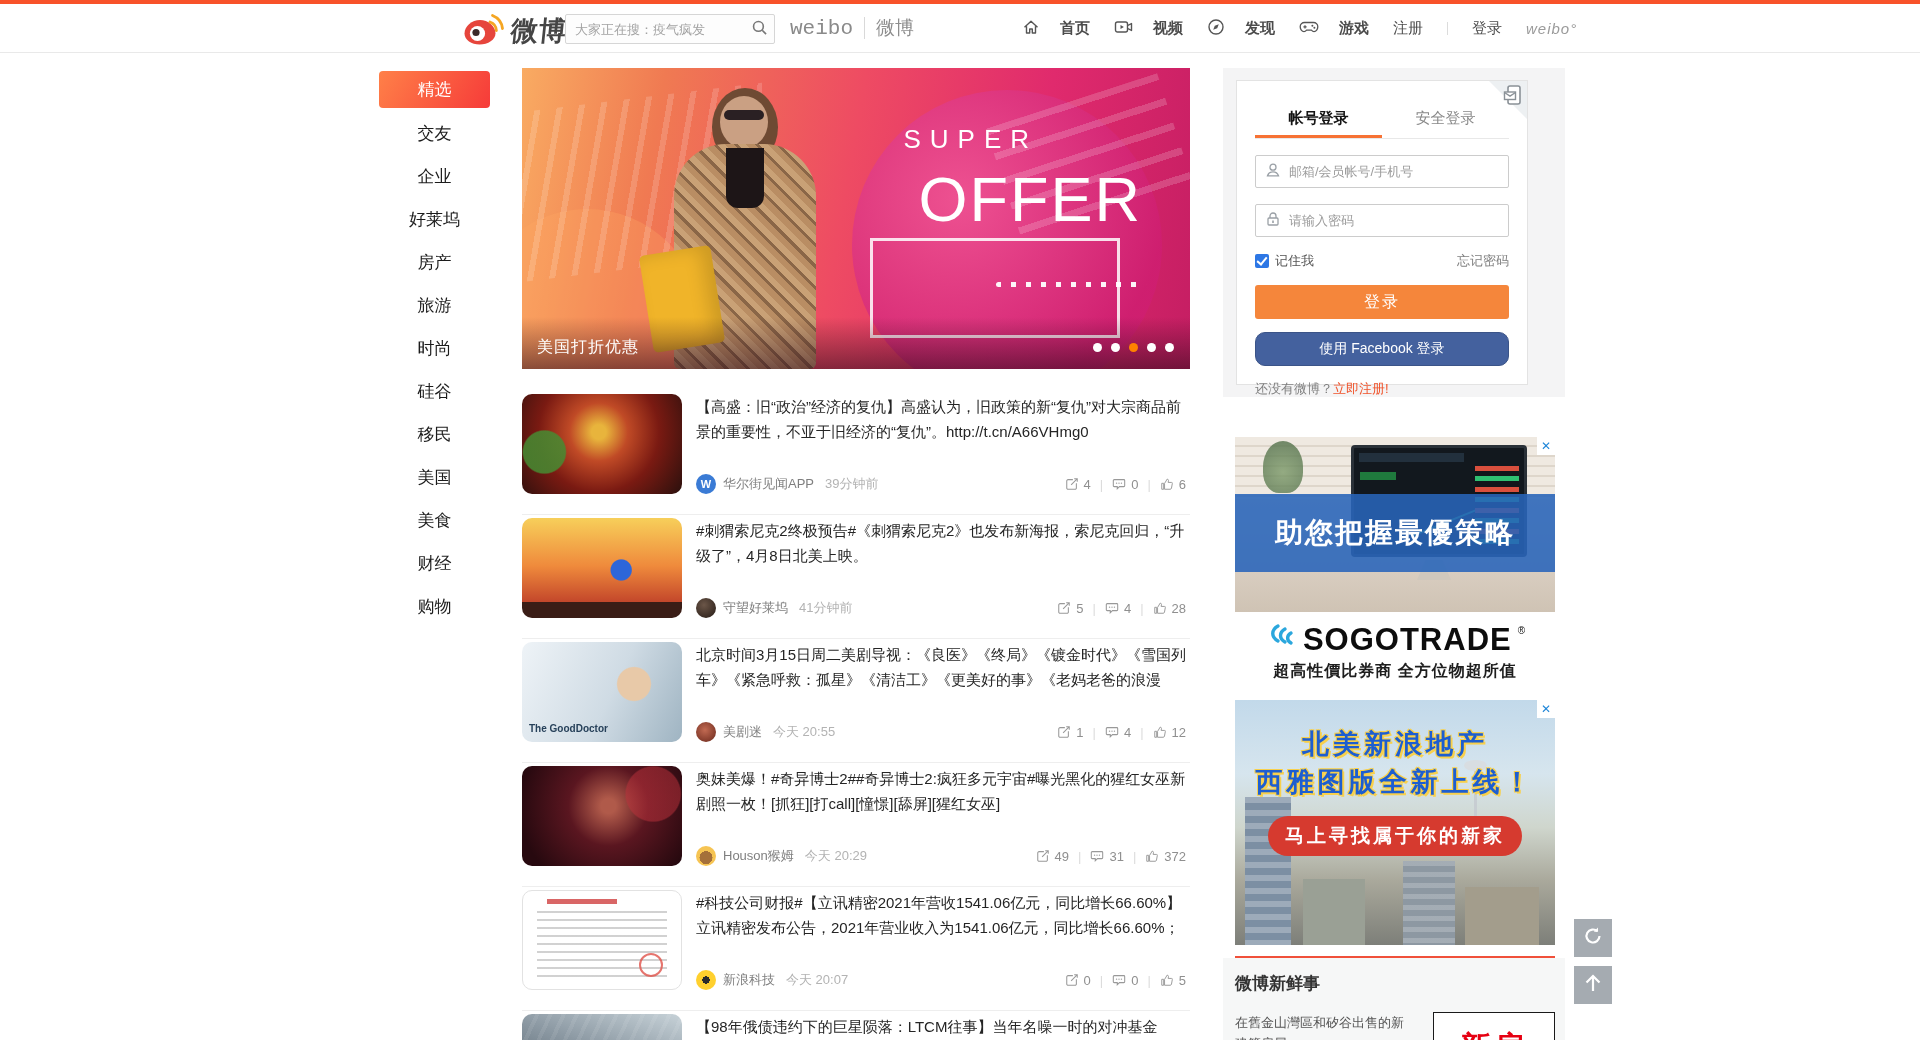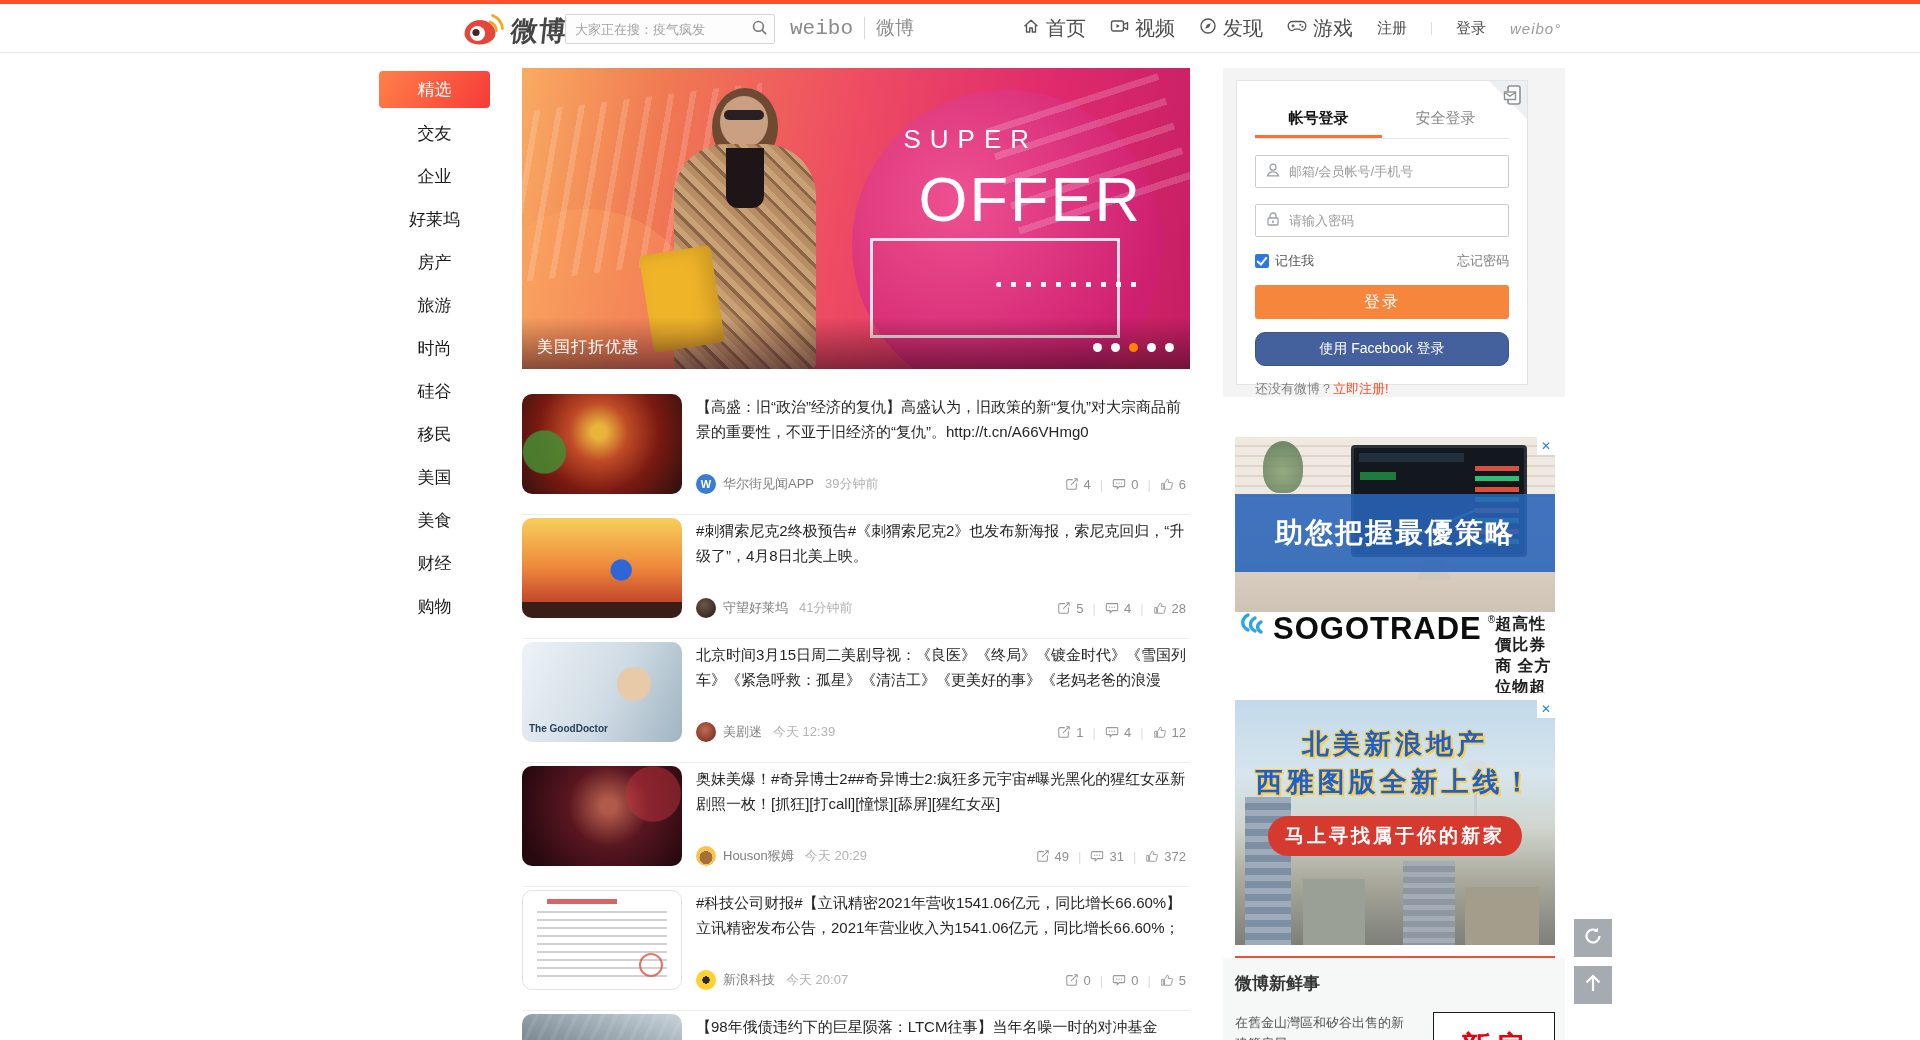--- a/index.html
+++ b/index.html
@@ -10,21 +10,21 @@
   .logo { position:absolute; left:462px; top:7px; display:flex; align-items:center; gap:5px; }
   .logo-cn { font-size:27px; font-weight:700; color:#454545; transform:skewX(-6deg); letter-spacing:1px; }
   .search { position:absolute; left:565px; top:10px; width:210px; height:30px; border:1px solid #d6d6d6; background:#fdfdfd; border-radius:2px; display:flex; align-items:center; padding:0 9px; }
   .search input { border:0; outline:0; background:transparent; flex:1; font-size:13px; color:#333; font-family:inherit; }
   .search input::placeholder { color:#a3a3a3; }
   .brandmid { position:absolute; left:790px; top:11px; display:flex; align-items:center; gap:11px; }
   .brand-en { font-family:Liberation Mono, monospace; font-size:21px; color:#8a8a8a; }
   .brand-divider { width:1px; height:22px; background:#d9d9d9; }
   .brand-cn { font-size:19px; color:#8d8d8d; }
   .nav { position:absolute; left:1022px; top:0; height:49px; display:flex; align-items:center; gap:24px; }
-  .nav-item { display:flex; align-items:center; gap:6px; font-size:20px; color:#4c4c4c; cursor:pointer; }
+  .nav-item { display:flex; align-items:center; gap:20px; font-size:15px; color:#4c4c4c; cursor:pointer;font-weight:bold; }
   .nav-plain { font-size:15px; color:#4c4c4c; cursor:pointer; }
   .nav-divider { width:1px; height:13px; background:#dcdcdc; }
   .weibo-corner { font-style:italic; color:#9b9b9b; font-size:15px; letter-spacing:1px; }
 
   
   .sidebar { position:absolute; left:379px; top:68px; width:124px; }
   .side-item { width:111px; height:43px; display:flex; align-items:center; justify-content:center; font-size:17px; color:#1c1c1c; cursor:pointer; }
   .side-item.active { height:37px; margin:3px 0 4px; background:linear-gradient(120deg,#ff8048,#f63b39); color:#fff; border-radius:4px; }
 
   
@@ -130,21 +130,21 @@
   .plant { position:absolute; left:28px; top:4px; width:40px; height:52px; border-radius:50% 50% 40% 40%; background:radial-gradient(circle at 50% 60%,#7d9b6a,#53714a 80%); opacity:.8; }
   .monitor { position:absolute; right:28px; top:8px; width:176px; height:112px; background:#12181e; border:3px solid #2a3138; border-radius:4px; }
   .mhead { position:absolute; left:5px; top:5px; width:62%; height:9px; background:#22303d; }
   .mline { position:absolute; left:28%; top:30%; width:42%; height:42%; border-bottom:2px solid #2fbf71; transform:rotate(-22deg); }
   .mbars { position:absolute; right:5px; top:18px; width:44px; height:84px;
     background:repeating-linear-gradient(180deg,#d94f3d 0 5px,#11161b 5px 10px,#2fbf71 10px 15px,#11161b 15px 21px); }
   .mgreen { position:absolute; left:6px; top:24px; width:36px; height:8px; background:#1f7a3d; }
   .stand { position:absolute; right:104px; top:123px; width:34px; height:20px; background:#cfc8bd; clip-path:polygon(25% 0,75% 0,100% 100%,0 100%); }
   .ad1-band { position:absolute; left:0; right:0; top:57px; height:78px; background:rgba(40,100,185,.88); display:flex; align-items:center; justify-content:center; }
   .ad1-band span { color:#fff; font-size:28px; font-weight:700; letter-spacing:2px; }
-  .ad1-logo { height:81px; background:#fff; display:flex; flex-direction:row; justify-content:center; }
+  .ad1-logo { height:81px; background:#fff; display:flex; flex-direction:column; align-items:center; justify-content:center; }
   .sogo-row { display:flex; align-items:flex-start; gap:6px; }
   .sogo-text { font-size:31px; font-weight:900; color:#0d0d0d; letter-spacing:1px; line-height:34px; }
   .sogo-reg { font-size:10px; color:#0d0d0d; margin-top:2px; }
   .sogo-tag { font-size:16px; font-weight:700; color:#1e1e1e; margin-top:2px; letter-spacing:1px; }
 
   .ad2 { top:632px; height:245px;
     background:linear-gradient(180deg,#c2d9ea 0%,#d6e5ee 30%,#cfd6cd 52%,#a9a89b 74%,#7d7f79 100%); }
   .bld { position:absolute; }
   .bld-1 { left:10px; bottom:0; width:46px; height:148px; background:#7c8fa3;
     background-image:repeating-linear-gradient(180deg,rgba(255,255,255,.25) 0 6px,transparent 6px 13px); }
@@ -370,21 +370,21 @@
 
     <div class="post">
       <div class="thumb thumb-3">
         <span class="thumb-label">The GoodDoctor</span>
       </div>
       <div class="post-body">
         <div class="post-text">北京时间3月15日周二美剧导视：《良医》《终局》《镀金时代》《雪国列车》《紧急呼救：孤星》《清洁工》《更美好的事》《老妈老爸的浪漫史》…</div>
         <div class="post-meta">
           <span class="avatar av-3"></span>
           <span class="author">美剧迷</span>
-          <span class="time">今天 12:39</span>
+          <span class="time">今天 20:55</span>
           <span class="stats">
             <span class="stat">
                 <svg width="14" height="14" viewBox="0 0 16 16">
                   <path d="M9 3H3.5A1.5 1.5 0 0 0 2 4.5v8A1.5 1.5 0 0 0 3.5 14h8A1.5 1.5 0 0 0 13 12.5V7" fill="none" stroke="#999" stroke-width="1.2"></path>
                   <path d="M7 9l6.5-6.5M10.5 2H14v3.5" fill="none" stroke="#999" stroke-width="1.2"></path>
                 </svg>
                 <span>1</span>
               </span>
             <span class="stat-sep">|</span>
             <span class="stat">

